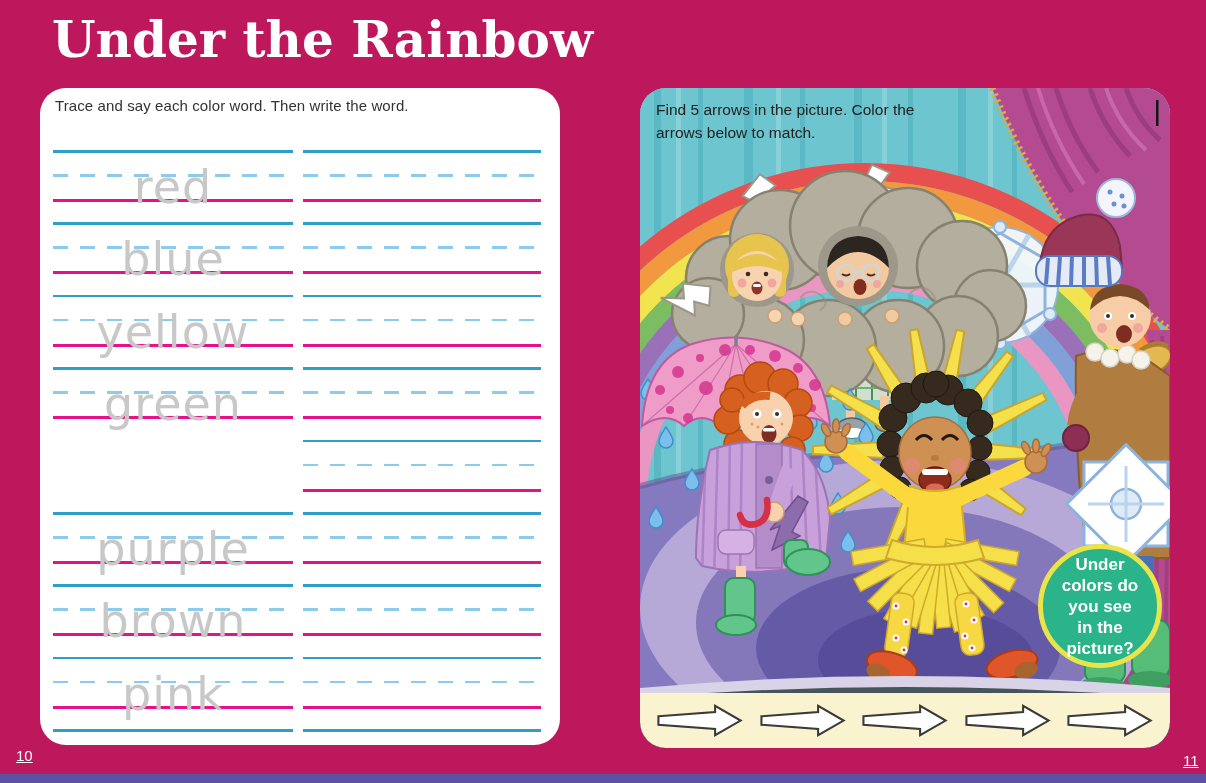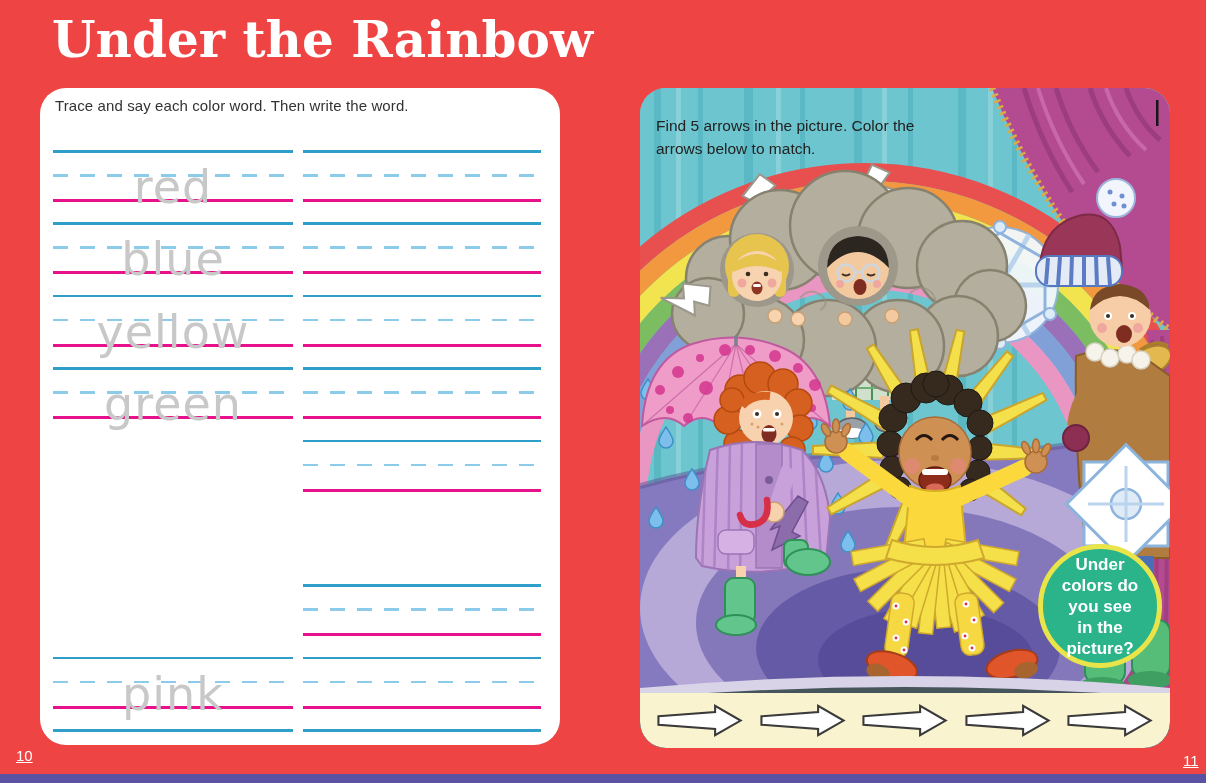--- a/index.html
+++ b/index.html
@@ -1,16 +1,16 @@
 <!DOCTYPE html>
 <html><head>
 <meta charset="utf-8">
 <style>
   html,body{margin:0;padding:0;}
-  #stage{position:relative;width:1206px;height:783px;background:#ef4444;overflow:hidden;
+  #stage{position:relative;width:1206px;height:783px;background:#be185d;overflow:hidden;
          font-family:"Liberation Sans",sans-serif;}
   .abs{position:absolute;}
 
   
   #page-title{left:52px;top:10px;color:#ffffff;font-family:"DejaVu Serif",serif;
               font-weight:bold;font-size:50px;letter-spacing:0px;}
   .pagenum{color:#ffffff;font-size:15px;text-decoration:underline;}
 
   
   #left-card{left:40px;top:88px;width:520px;height:657px;background:#ffffff;border-radius:26px;}
@@ -27,21 +27,21 @@
   .l.base{top:49px;height:3px;background:#e8118c;}
   .word{position:absolute;left:0;top:4px;width:100%;height:56px;display:flex;
         align-items:flex-end;justify-content:center;font-family:"DejaVu Sans",sans-serif;
         font-size:46px;line-height:1;color:#c8c8c8;letter-spacing:1px;}
   .extra-line{position:absolute;top:641px;height:2.5px;background:#2f9fc9;}
   #xl1{left:13px;width:240px;} #xl2{left:263px;width:238px;}
 
   
   #right-card{left:640px;top:88px;width:530px;height:660px;border-radius:26px;overflow:hidden;
               background:#6cc5cf;}
-  #right-instruction{left:16px;top:10px;width:330px;font-size:15.5px;line-height:1.5;color:#222222;margin-top:16px;}
+  #right-instruction{left:16px;top:10px;width:330px;font-size:15.5px;line-height:1.5;color:#222222;}
 
   #badge{left:398px;top:456px;width:114px;height:114px;border-radius:50%;
          background:#2bb389;border:5px solid #e9e44a;color:#ffffff;font-weight:bold;
          font-size:17px;line-height:21px;text-align:center;display:flex;flex-direction:column;
          justify-content:center;}
 
   #arrow-strip{left:0;bottom:0;width:530px;height:55px;background:#faf3cf;
                border-radius:0 0 26px 26px;display:flex;align-items:center;
                justify-content:space-between;padding:0 16px;box-sizing:border-box;}
   .color-arrow{width:88px;height:34px;}
@@ -115,22 +115,41 @@
     </div>
 
     <div class="trace-row" style="--i:4">
       <div class="col right">
         <div class="l top"></div>
           <div class="l mid"></div>
           <div class="l base"></div>
       </div>
     </div>
 
+    <div class="trace-row" style="--i:5">
+      <div class="col left">
+        <div class="l top"></div>
+          <div class="l mid"></div>
+          <div class="l base"></div>
+        <div class="word">purple</div>
+      </div>
+      <div class="col right">
+        <div class="l top"></div>
+          <div class="l mid"></div>
+          <div class="l base"></div>
+      </div>
+    </div>
 
     <div class="trace-row" style="--i:6">
+      <div class="col left">
+        <div class="l top"></div>
+          <div class="l mid"></div>
+          <div class="l base"></div>
+        <div class="word">brown</div>
+      </div>
       <div class="col right">
         <div class="l top"></div>
           <div class="l mid"></div>
           <div class="l base"></div>
       </div>
     </div>
 
     <div class="trace-row" style="--i:7">
       <div class="col left">
         <div class="l top"></div>

